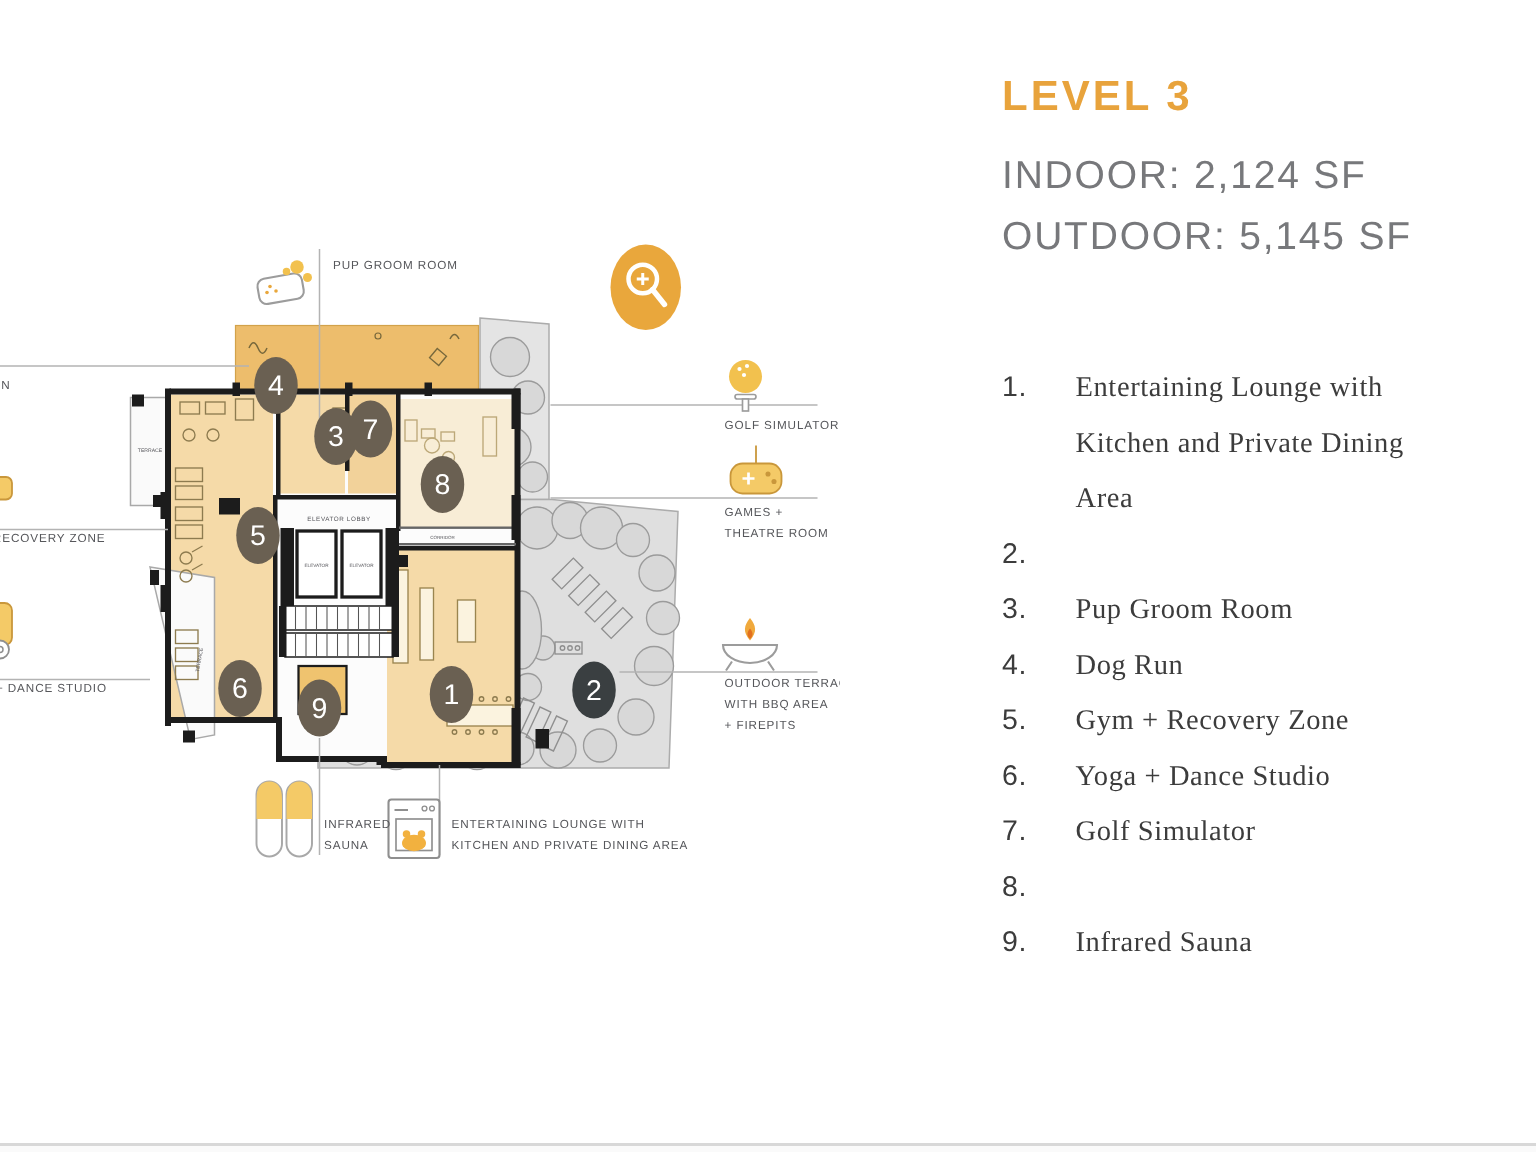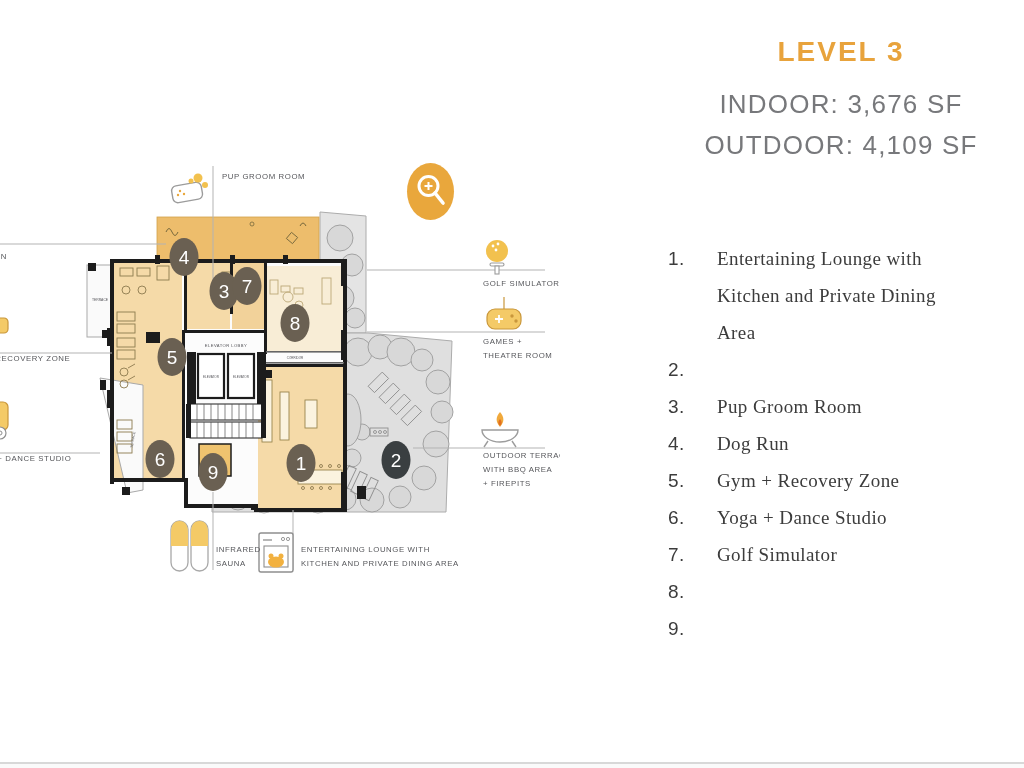--- a/index.html
+++ b/index.html
@@ -1,19 +1,19 @@
 <!DOCTYPE html>
 <html><head>
 <meta charset="utf-8">
 <style>
   html,body{margin:0;padding:0;background:#fff;}
   .canvas{position:relative;width:1024px;height:768px;background:#ffffff;overflow:hidden;
           font-family:"Liberation Sans", sans-serif;}
   
-  .right-col{position:absolute;left:668px;top:36px;width:346px;text-align:center;}
+  .right-col{position:absolute;left:668px;top:48px;width:346px;}
   .page-title{font-size:28px;font-weight:bold;letter-spacing:2px;color:#E8A33C;margin:0 0 16px 0;}
   .sf-line{font-size:26px;letter-spacing:1.2px;color:#77787B;line-height:41px;font-weight:400;}
   .legend{position:absolute;left:668px;top:240px;width:300px;color:#3C3C3C;
           font-size:19px;letter-spacing:0.4px;}
   .legend-item{display:flex;}
   .legend-num{width:49px;flex:none;line-height:37px;}
   .legend-text{width:238px;line-height:37px;font-family:Liberation Serif, serif;}
   
   .plan-svg{position:absolute;left:0;top:150px;}
   .callout{fill:#56575B;font-size:7.8px;letter-spacing:0.6px;font-family:"Liberation Sans",sans-serif;}
@@ -332,22 +332,22 @@
   <button class="zoom-btn" type="button">
     <svg width="47" height="57" viewBox="0 0 47 57">
       <circle cx="21.5" cy="23" r="9.5" fill="none" stroke="#fff" stroke-width="3"></circle>
       <path d="M28,30 L36,40" stroke="#fff" stroke-width="3.6" stroke-linecap="round"></path>
       <path d="M21.5,19 v8 M17.5,23 h8" stroke="#fff" stroke-width="2"></path>
     </svg>
   </button>
 
   <div class="right-col">
     <h1 class="page-title">LEVEL 3</h1>
-    <div class="sf-line">INDOOR: 3,676 SF</div>
-    <div class="sf-line">OUTDOOR: 4,109 SF</div>
+    <div class="sf-line">INDOOR: 2,124 SF</div>
+    <div class="sf-line">OUTDOOR: 5,145 SF</div>
   </div>
 
   <div class="legend">
     <div class="legend-item">
       <span class="legend-num">1.</span>
       <span class="legend-text">Entertaining Lounge with Kitchen and Private Dining Area</span>
     </div>
     <div class="legend-item">
       <span class="legend-num">2.</span>
     </div>
@@ -369,18 +369,19 @@
     </div>
     <div class="legend-item">
       <span class="legend-num">7.</span>
       <span class="legend-text">Golf Simulator</span>
     </div>
     <div class="legend-item">
       <span class="legend-num">8.</span>
     </div>
     <div class="legend-item">
       <span class="legend-num">9.</span>
+      <span class="legend-text">Infrared Sauna</span>
     </div>
   </div>
 
   <div class="bottom-rule"></div>
   <div class="bottom-fill"></div>
 </div>
 
 </body></html>

